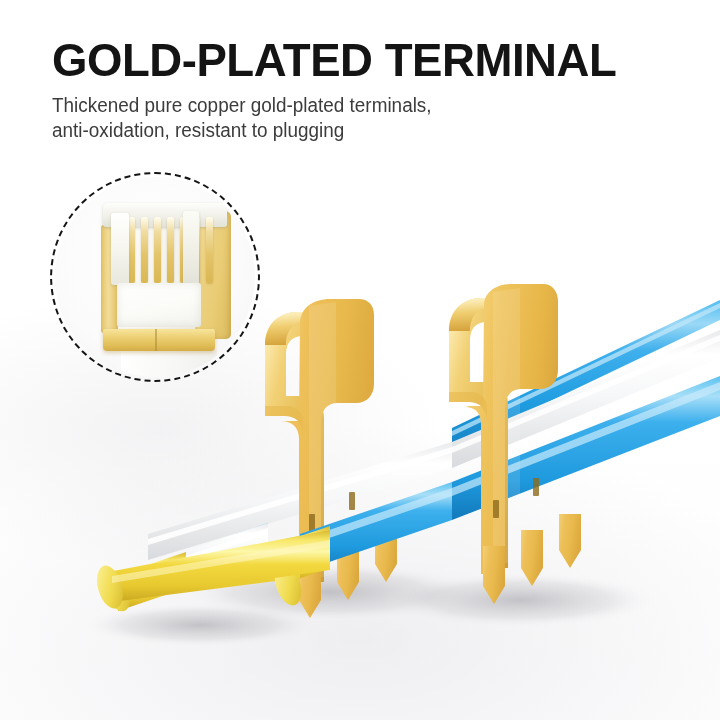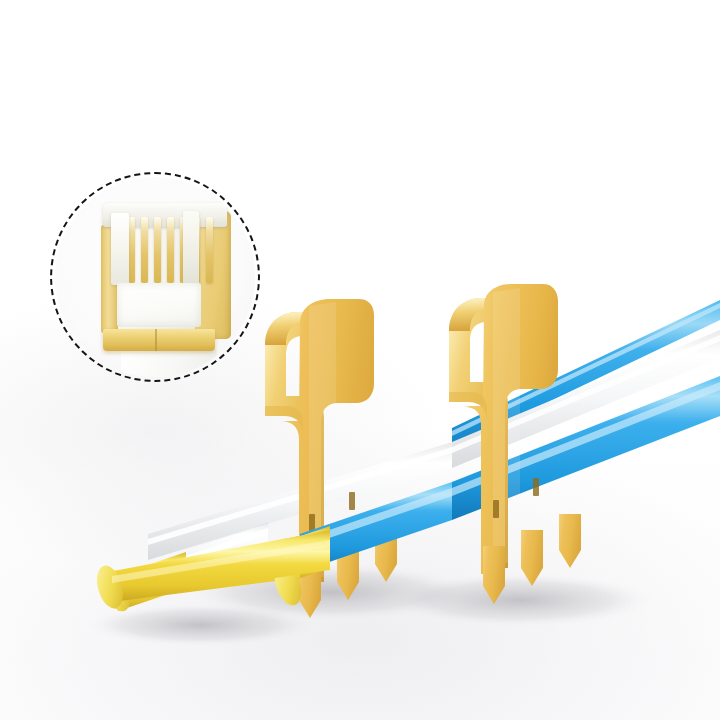--- a/index.html
+++ b/index.html
@@ -108,20 +108,27 @@
 
   
   #scene{position:absolute;inset:0;}
   #scene svg{position:absolute;left:0;top:0;}
 </style>
 </head>
 <body>
 
 <div id="stage">
 
+  <div id="header">
+    <div id="title">GOLD-PLATED TERMINAL</div>
+    <div id="subtitle">
+      <span class="ln">Thickened pure copper gold-plated terminals,</span>
+      <span class="ln">anti-oxidation, resistant to plugging</span>
+    </div>
+  </div>
 
   <div id="inset">
     <div id="insetClip">
       <div class="rj" id="rjCableStub"></div>
       <div class="rj" id="rjBody"></div>
       <div class="rj" id="rjRightWall"></div>
       <div class="rj" id="rjLeftWall"></div>
       <div class="rj" id="rjTopShell"></div>
       <div class="rj" id="rjPins">
         <i style="left:0px"></i>

